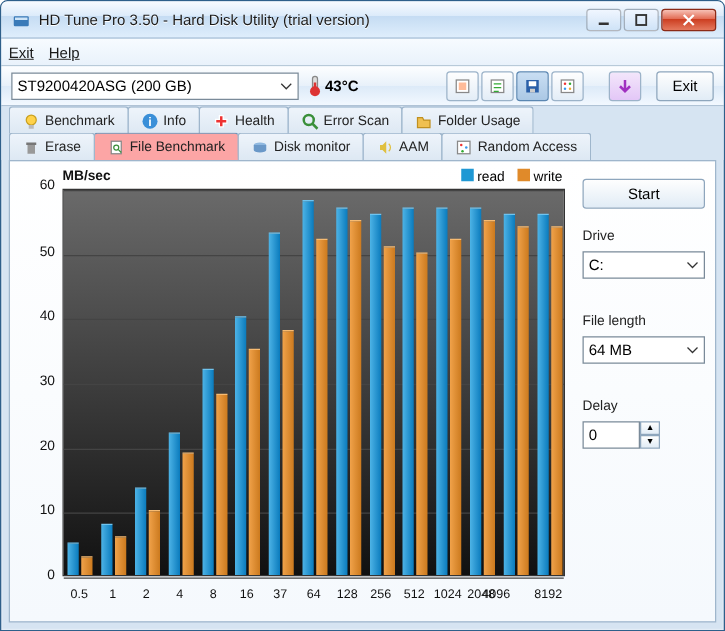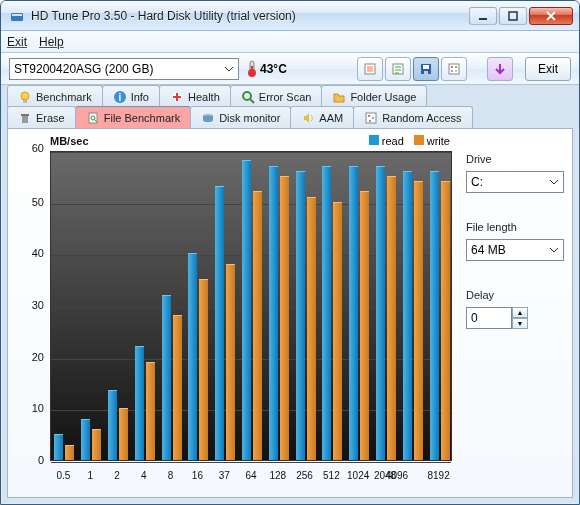--- a/index.html
+++ b/index.html
@@ -309,20 +309,21 @@
         <div class="xlabel" style="left: 263.8px; margin-top: 32px;">128</div>
         <div class="xlabel" style="left: 290.6px;">256</div>
         <div class="xlabel" style="left: 317.4px;">512</div>
         <div class="xlabel" style="left: 344.2px;">1024</div>
         <div class="xlabel" style="left: 371px;">2048</div>
         <div class="xlabel" style="left: 383px;">4096</div>
         <div class="xlabel" style="left: 424.6px;">8192</div>
       </div>
 
     <div class="side">
+      <div class="btn">Start</div>
       <div class="label">Drive</div>
       <div class="smallcombo">
         <span>C:</span>
         <svg class="chev" viewBox="0 0 10 10">
             <path d="M1 3 L5 7 L9 3" fill="none" stroke="#333"></path>
           </svg>
       </div>
       <div class="label" style="margin-top:22px">File length</div>
       <div class="smallcombo">
         <span>64 MB</span>

